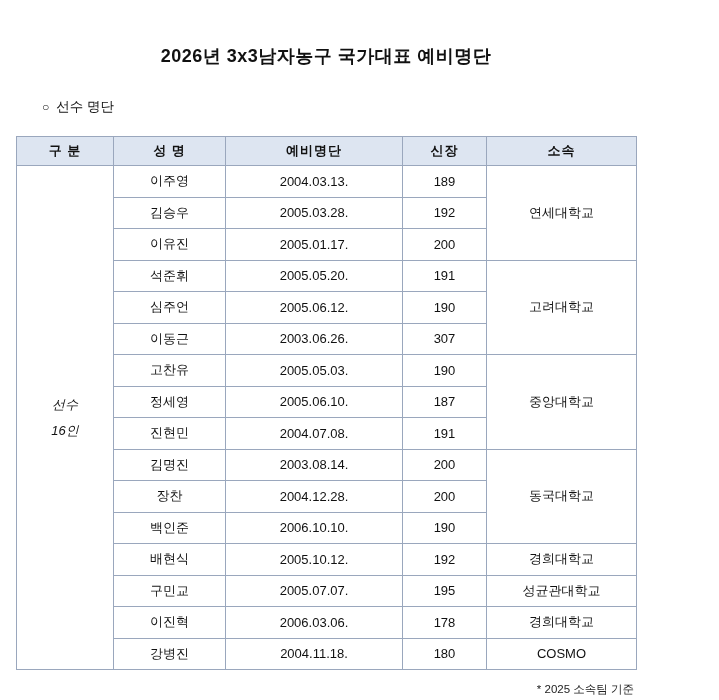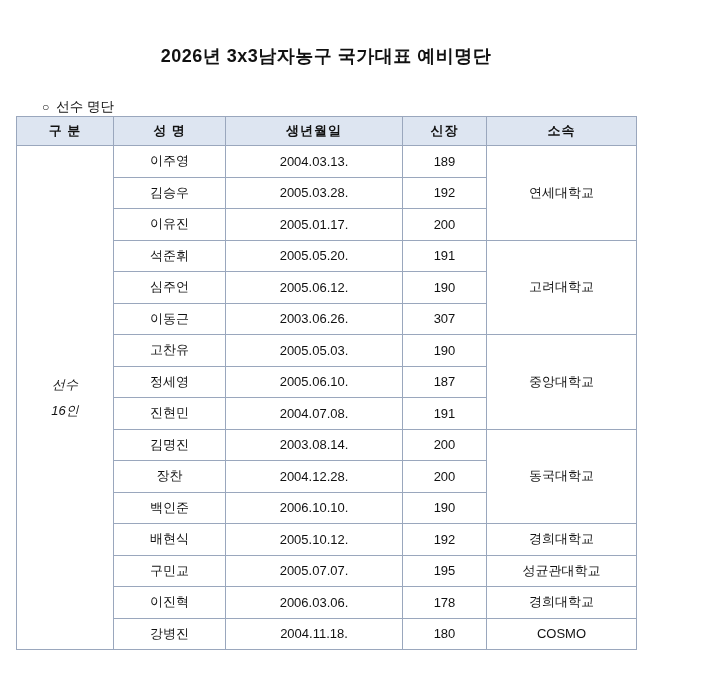--- a/index.html
+++ b/index.html
@@ -35,21 +35,21 @@
     color: #111111;
     display: flex;
     align-items: center;
     gap: 7px;
   }
   .section-label .marker {
     font-size: 12px;
     line-height: 1;
   }
   .table-wrap {
-    margin: 0 auto 0 auto;
+    margin: 20px auto 0 auto;
     width: 620px;
   }
   table.roster {
     border-collapse: collapse;
     width: 100%;
     table-layout: fixed;
     font-size: 13px;
   }
   table.roster th,
   table.roster td {
@@ -106,21 +106,21 @@
         <col class="c-div">
         <col class="c-name">
         <col class="c-dob">
         <col class="c-ht">
         <col class="c-team">
       </colgroup>
       <thead>
         <tr>
           <th>구 분</th>
           <th>성 명</th>
-          <th>생년월일</th>
+          <th>예비명단</th>
           <th>신장</th>
           <th>소속</th>
         </tr>
       </thead>
       <tbody id="roster-body">
           <tr>
             <td class="div-cell" rowspan="16">
               <span class="line1">선수</span>
               <span class="line2">16인</span>
             </td>
@@ -206,15 +206,16 @@
             <td class="team-cell" rowspan="1">경희대학교</td>
           </tr>
           <tr>
             <td>강병진</td>
             <td>2004.11.18.</td>
             <td>180</td>
             <td class="team-cell" rowspan="1">COSMO</td>
           </tr>
         </tbody>
     </table>
+    <div class="footnote">* 2025 소속팀 기준</div>
   </div>
 
 </div>
 
 </body></html>

